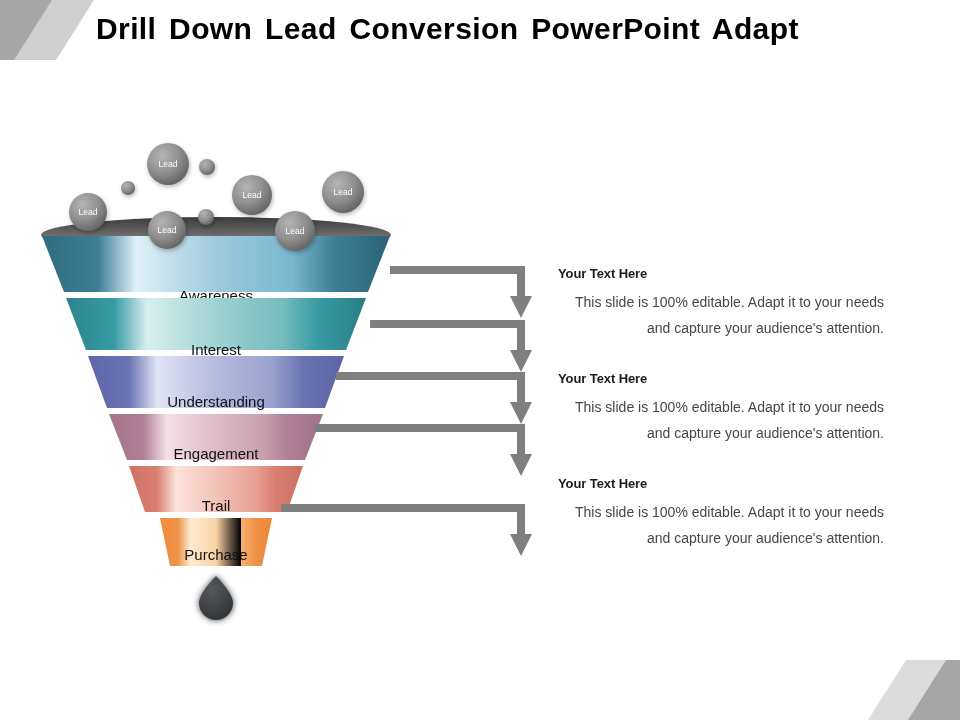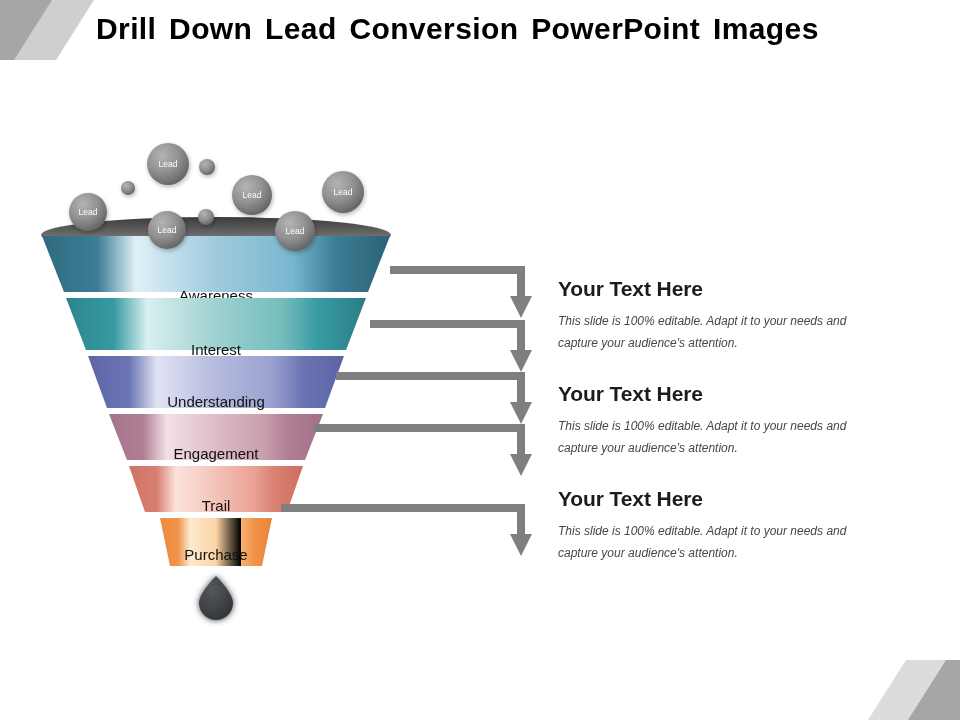--- a/index.html
+++ b/index.html
@@ -68,49 +68,48 @@
   .text-block {
     position: absolute;
     left: 558px;
     width: 340px;
   }
   #text-block-0 { top: 266px; }
   #text-block-1 { top: 371px; }
   #text-block-2 { top: 476px; }
 
   .text-block-heading {
-    font-size: 21px;
+    font-size: 13px;
     font-weight: bold;
     color: #1c1c1c;
     letter-spacing: -0.1px;
     margin-bottom: 9px;
-    margin-top: 11px;
   }
   .text-block-body {
-    font-size: 12px;
-    font-style: italic;
+    font-size: 14px;
     color: #44474a;
     line-height: 1.85;
     width: 326px;
+    text-align: right;
   }
 </style>
 </head>
 <body>
 
 <svg id="corner-tl" viewBox="0 0 130 60">
   <polygon points="0,0 78,0 40,60 0,60" fill="#a6a6a6"></polygon>
   <polygon points="52,0 94,0 56,60 14,60" fill="#cfcfcf"></polygon>
 </svg>
 
 <svg id="corner-br" viewBox="0 0 130 60">
   <polygon points="130,0 130,60 52,60 90,0" fill="#a6a6a6"></polygon>
   <polygon points="76,0 116,0 78,60 38,60" fill="#dcdcdc"></polygon>
 </svg>
 
-<div id="slide-title">Drill Down Lead Conversion PowerPoint Images</div>
+<div id="slide-title">Drill Down Lead Conversion PowerPoint Adapt</div>
 
 <div id="funnel-stage">
   <svg id="funnel-svg" width="560" height="540" viewBox="0 0 560 540">
     <defs>
       <radialGradient id="gradBubble" cx="36%" cy="30%" r="78%">
         <stop offset="0%" stop-color="#b4b4b4"></stop>
         <stop offset="52%" stop-color="#909090"></stop>
         <stop offset="100%" stop-color="#5e5e5e"></stop>
       </radialGradient>
       <linearGradient id="gradRim" x1="0" y1="0" x2="0" y2="1">

